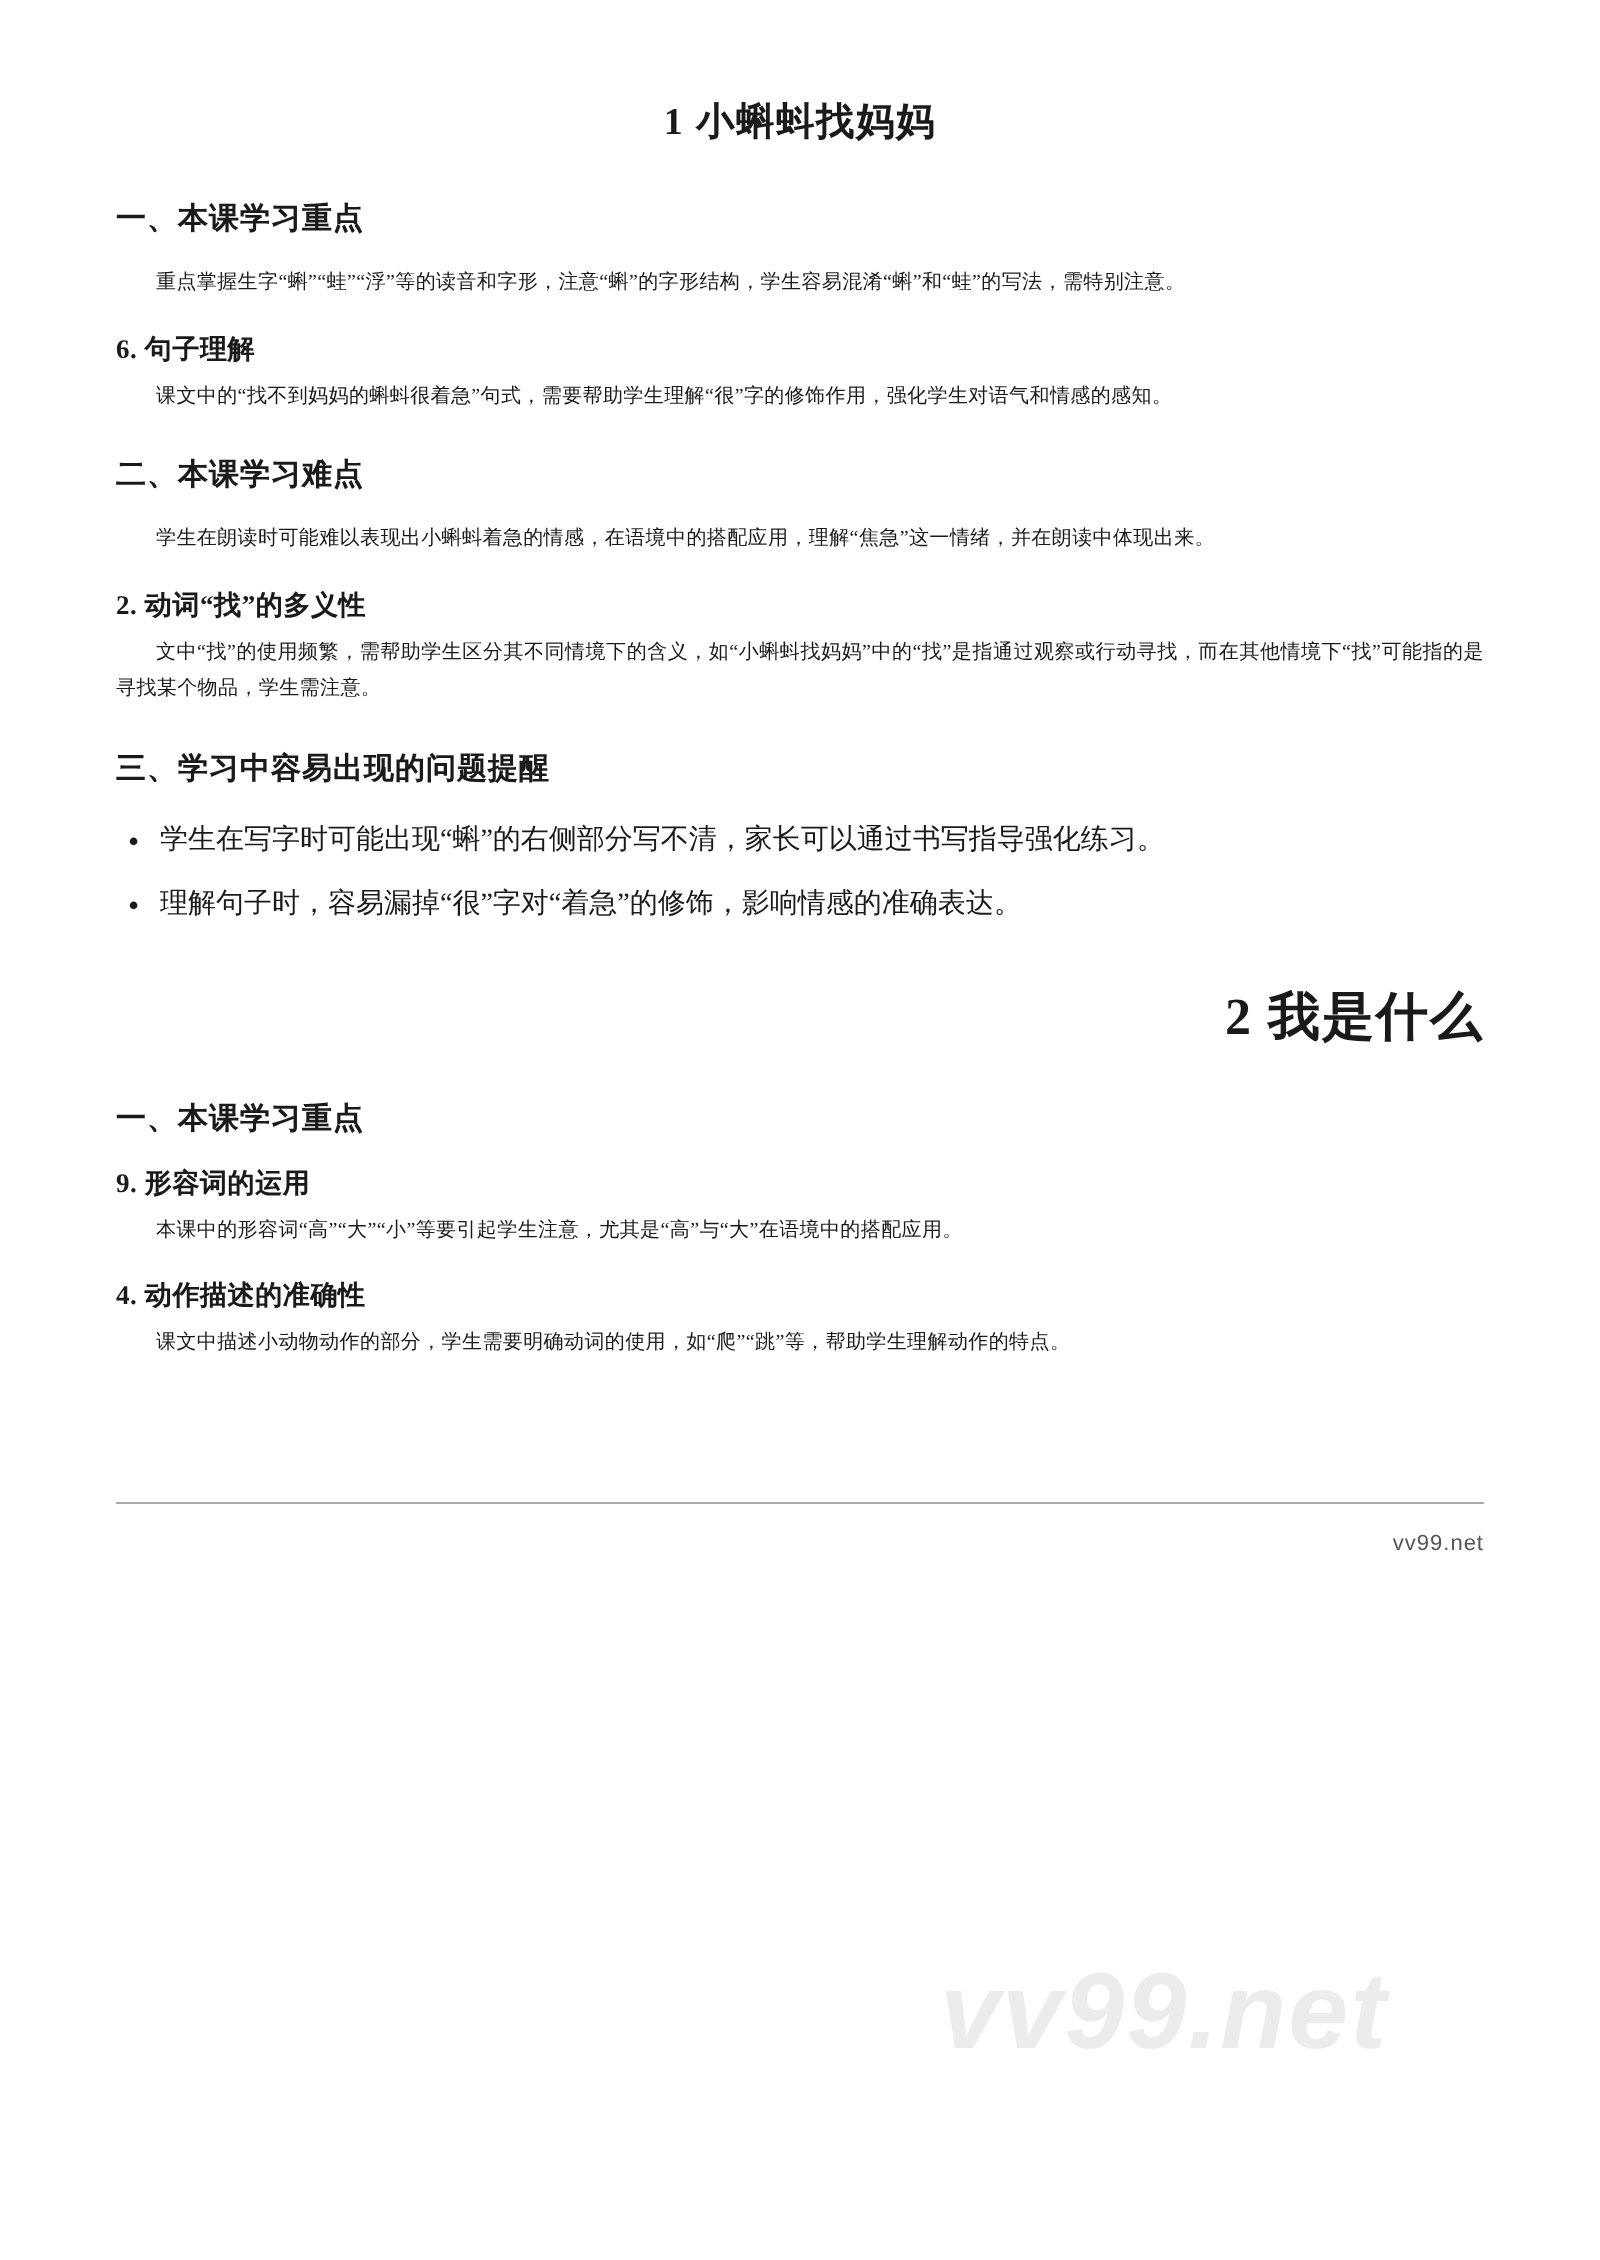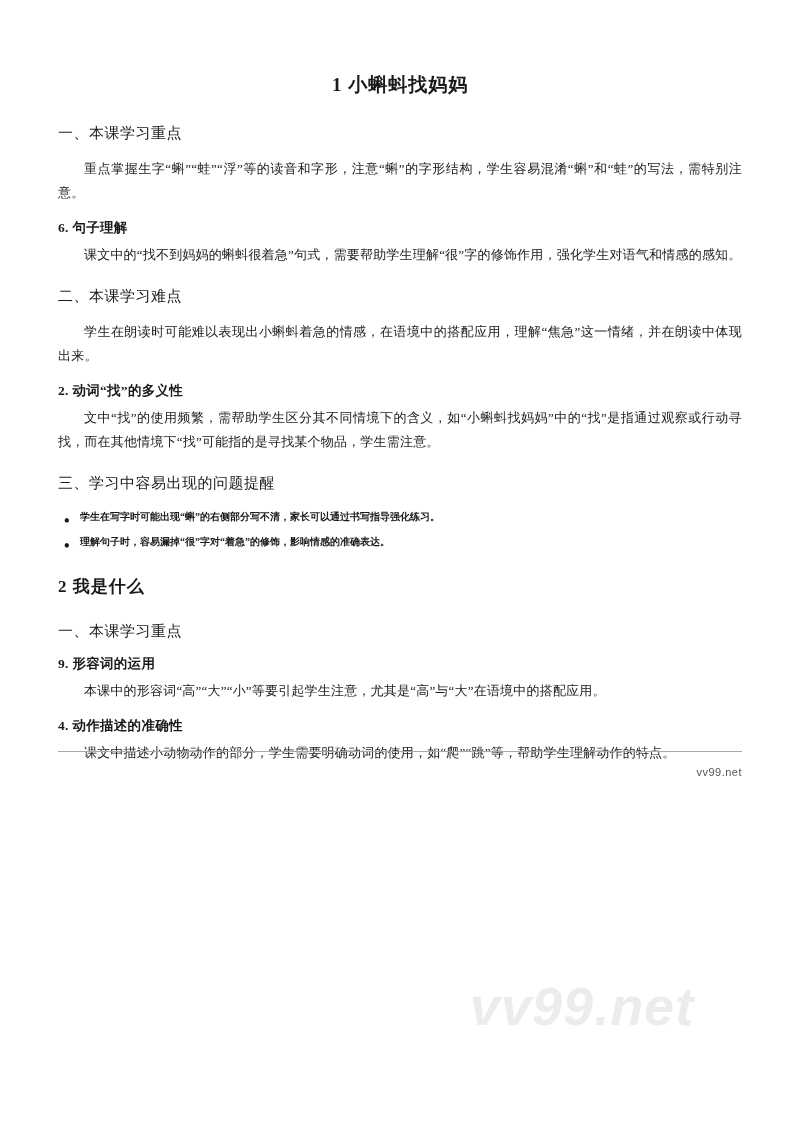--- a/index.html
+++ b/index.html
@@ -13,21 +13,21 @@
     font-family: "Liberation Serif", "DejaVu Serif", serif;
     color: #1a1a1a;
     position: relative;
     overflow: hidden;
   }
   .page {
     position: relative;
     width: 800px;
     height: 808px;
     box-sizing: border-box;
-    padding: 54px 58px 0 58px;
+    padding: 30px 58px 0 58px;
   }
   .watermark {
     position: absolute;
     left: 470px;
     top: 975px;
     font-family: "Liberation Sans", sans-serif;
     font-size: 54px;
     font-weight: bold;
     font-style: italic;
     color: rgba(145,145,145,0.17);
@@ -37,59 +37,58 @@
     z-index: 5;
   }
   .doc-title {
     text-align: center;
     font-size: 19px;
     font-weight: bold;
     letter-spacing: 1px;
     margin: 18px 0 26px 0;
   }
   .doc-title-2 {
-    text-align: left;
-    font-size: 17px;
+    text-align: right;
+    font-size: 26px;
     font-weight: bold;
     letter-spacing: 1px;
     margin: 24px 0 24px 0;
   }
   .h2 {
     font-size: 15px;
-    font-weight: normal;
+    font-weight: bold;
     margin: 20px 0 14px 0;
     letter-spacing: 0.5px;
   }
   .h3 {
     font-size: 13.5px;
     font-weight: bold;
     margin: 14px 0 6px 0;
     letter-spacing: 0.3px;
   }
   .para {
-    font-size: 13px;
+    font-size: 10px;
     line-height: 1.85;
     text-indent: 2em;
     text-align: justify;
     margin: 0 0 10px 0;
     letter-spacing: 0.2px;
   }
   ul.bullets {
     list-style: none;
     margin: 10px 0 0 0;
     padding: 0;
   }
   ul.bullets li {
-    font-size: 10px;
+    font-size: 14px;
     line-height: 1.9;
     position: relative;
     padding-left: 22px;
     margin-bottom: 6px;
     text-align: justify;
-    font-weight: bold;
   }
   ul.bullets li::before {
     content: "•";
     position: absolute;
     left: 6px;
     top: -1px;
     font-size: 16px;
   }
   .footer-rule {
     position: absolute;

